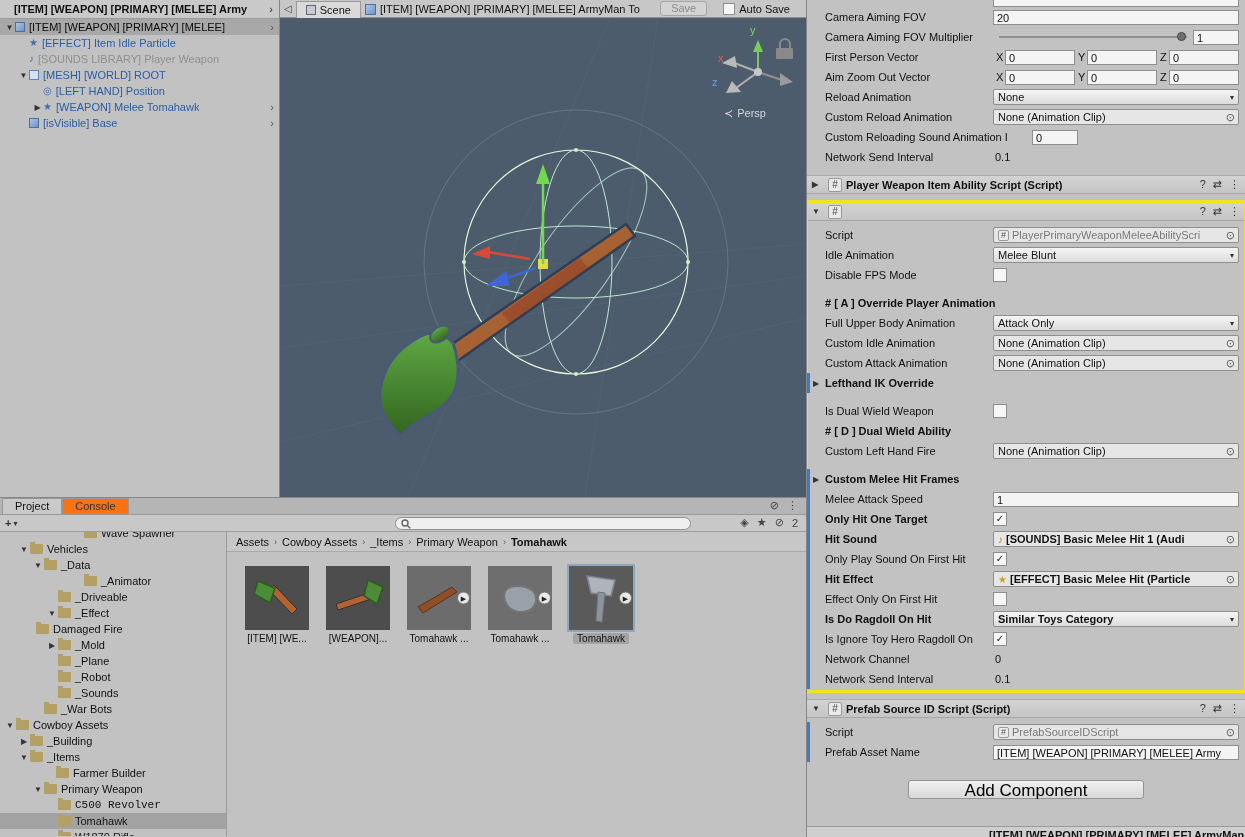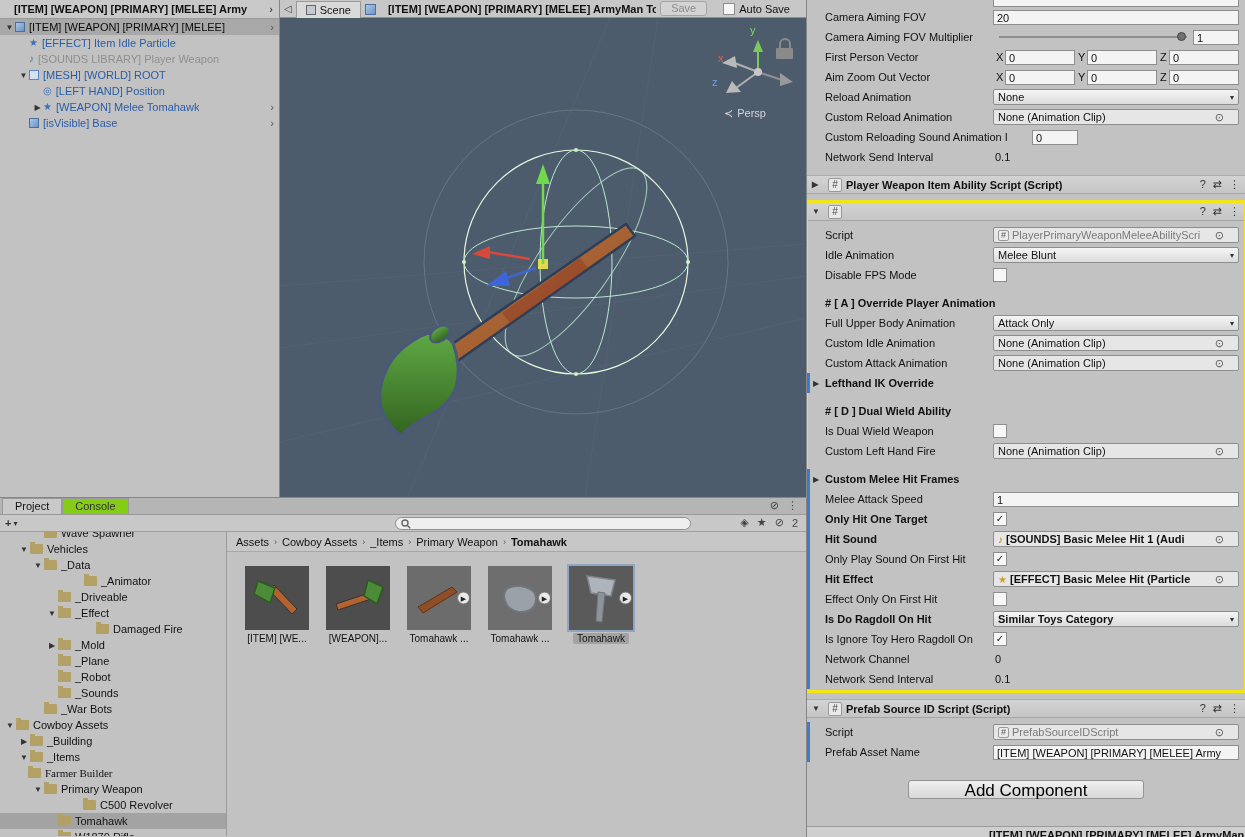--- a/index.html
+++ b/index.html
@@ -26,21 +26,21 @@
 
   
   #scene{left:280px;top:0;width:526px;height:497px;background:#4C5C6D}
   .scene-tabbar{height:18px;background:#C7C7C7;border-bottom:1px solid #8E8E8E;display:flex;align-items:center;
                 gap:4px;padding:0 4px}
   .back-ico{font-size:10px;color:#444;flex:none}
   .scene-tab{height:17px;margin-top:1px;background:#D9D9D9;border:1px solid #9A9A9A;border-bottom:none;
              display:flex;align-items:center;gap:4px;padding:0 9px;flex:none}
   .scene-ico{width:10px;height:10px;border:1px solid #666;background:#C2CBD4;flex:none}
   .cube-ico{width:11px;height:11px;background:linear-gradient(135deg,#A9C7E9,#6E93C4);border:1px solid #4E6E9E;flex:none}
-  .scene-title{font-weight:bold;display:flex;align-items:flex-end;gap:12px;flex:1;min-width:0;overflow:hidden;white-space:nowrap}
+  .scene-title{font-weight:normal;display:flex;align-items:flex-end;gap:4px;flex:1;min-width:0;overflow:hidden;white-space:nowrap}
   .save-btn{flex:none;height:15px;padding:0 10px;background:#D3D3D3;border:1px solid #A5A5A5;border-radius:3px;
             color:#8A8A8A;font-size:11px;line-height:13px}
   .autosave{flex:none;display:flex;align-items:center;gap:4px;margin:0 12px}
   .scene-canvas{position:absolute;left:0;top:18px;right:0;bottom:0;overflow:hidden}
   .scene-canvas svg{position:absolute;left:0;top:0}
   .ov{position:absolute;font-size:11px}
   .ax-x{color:#E06050;left:438px;top:34px}
   .ax-y{color:#7BD95C;left:470px;top:6px}
   .ax-z{color:#6F9FE8;left:432px;top:58px}
   .persp{left:444px;top:89px;color:#D5D5D5;display:flex;gap:4px}
@@ -56,21 +56,21 @@
   .ival{flex:1;display:flex;align-items:center;min-width:0}
   .ifield{flex:1;height:15px;background:#F4F4F4;border:1px solid #8E8E8E;padding:0 3px;line-height:14px;
           overflow:hidden;white-space:nowrap;min-width:0}
   .ifield.narrow{flex:none;width:46px}
   .vlab{flex:none;width:9px;margin-left:3px}
   .idrop{flex:1;height:16px;background:linear-gradient(#F5F5F5,#DCDCDC);border:1px solid #8E8E8E;border-radius:2px;
          display:flex;align-items:center;padding:0 4px;overflow:hidden;white-space:nowrap;min-width:0}
   .dtext{flex:1;overflow:hidden}
   .dcaret{flex:none;font-size:8px;color:#333;margin-left:3px}
   .iobj{flex:1;height:16px;background:#E6E6E6;border:1px solid #8E8E8E;border-radius:2px;display:flex;
-        align-items:center;padding:0 14px 0 4px;overflow:hidden;white-space:nowrap;min-width:0}
+        align-items:center;padding:0 3px 0 4px;overflow:hidden;white-space:nowrap;min-width:0}
   .otext{flex:1;overflow:hidden}
   .iobj.disabled .otext{color:#7A7A7A}
   .odot{flex:none;color:#555;margin-left:2px}
   .oicon{flex:none;margin-right:3px;font-size:10px}
   .oicon.audio{color:#C77B00}
   .oicon.particle{color:#C9A227}
   .oicon.script{width:11px;height:11px;background:#ECECEC;border:1px solid #999;border-radius:2px;
                 font-size:9px;line-height:9px;text-align:center;color:#555}
   .icheck{width:14px;height:14px;background:#F6F6F6;border:1px solid #8E8E8E;font-size:10px;line-height:12px;
           text-align:center;color:#222;flex:none}
@@ -94,21 +94,21 @@
   .addc{height:64px;display:flex;align-items:flex-start;justify-content:center;padding-top:16px}
   .addc-btn{width:236px;height:19px;background:linear-gradient(#F0F0F0,#D8D8D8);border:1px solid #949494;
             border-radius:3px;font-family:inherit;font-size:17px}
   .insp-bottom-bar{position:absolute;left:0;right:0;bottom:0;height:11px;background:#CFCFCF;border-top:1px solid #9A9A9A;
                    display:flex;gap:6px;padding-left:182px;font-weight:bold;overflow:hidden;line-height:16px;white-space:nowrap}
 
   
   #project{left:0;top:497px;width:806px;height:340px;background:#C2C2C2;border-top:1px solid #868686}
   .proj-tabs{height:17px;background:#B5B5B5;display:flex;align-items:flex-end;border-bottom:1px solid #999;padding-left:2px}
   .ptab{height:16px;padding:0 12px;line-height:15px;border:1px solid #999;border-bottom:none;background:#C9C9C9}
-  .ptab.inactive{background:#84cc16;color:#333}
+  .ptab.inactive{background:#f97316;color:#333}
   .ptabs-right{margin-left:auto;display:flex;gap:8px;align-items:center;padding:0 8px 2px 0;color:#444}
   .proj-toolbar{height:17px;background:#C8C8C8;border-bottom:1px solid #9E9E9E;position:relative;display:flex;align-items:center}
   .create-group{display:flex;align-items:center;gap:2px;padding-left:5px;color:#333}
   .searchbox{position:absolute;left:395px;top:2px;width:296px;height:13px;background:#EFEFEF;border:1px solid #909090;
              border-radius:7px;display:flex;align-items:center;padding:0 5px;gap:3px}
   .searchbox input{border:none;background:transparent;outline:none;flex:1;font-family:inherit;font-size:10px;height:11px}
   .tool-icons{position:absolute;right:8px;top:1px;display:flex;gap:8px;align-items:center;color:#444}
   .proj-body{display:flex;height:calc(100% - 35px)}
   .ptree{width:227px;flex:none;border-right:1px solid #9A9A9A;overflow:hidden}
   .ptree-in{margin-top:-7px}
@@ -424,27 +424,27 @@
                 <span class="odot">⊙</span>
               </div>
             </div>
           </div>
           <div class="irow override" style="padding-left: 6px;">
             <span class="iarrow">▶</span>
             <span class="ilabel bold">Lefthand IK Override</span>
           </div>
           <div class="ispacer"></div>
           <div class="irow">
+            <span class="ilabel">Is Dual Wield Weapon</span>
+            <div class="ival">
+              <div class="icheck"></div>
+            </div>
+          </div>
+          <div class="irow">
             <span class="sec-label"># [ D ] Dual Wield Ability</span>
-          </div>
-          <div class="irow">
-            <span class="ilabel">Is Dual Wield Weapon</span>
-            <div class="ival">
-              <div class="icheck"></div>
-            </div>
           </div>
           <div class="irow">
             <span class="ilabel">Custom Left Hand Fire</span>
             <div class="ival">
               <div class="iobj">
                 <span class="otext">None (Animation Clip)</span>
                 <span class="odot">⊙</span>
               </div>
             </div>
           </div>
@@ -590,21 +590,21 @@
     <div class="tool-icons">
       <span>◈</span>
       <span>★</span>
       <span>⊘</span>
       <span>2</span>
     </div>
   </div>
   <div class="proj-body">
     <div class="ptree">
         <div class="ptree-in" id="proj-tree">
-          <div class="prow" style="padding-left: 32px;">
+          <div class="prow" style="padding-left: 72px;">
             <span class="parrow"></span>
             <span class="folder-icon"></span>
             <span>Wave Spawner</span>
           </div>
           <div class="prow" style="padding-left: 18px;">
             <span class="parrow">▼</span>
             <span class="folder-icon"></span>
             <span>Vehicles</span>
           </div>
           <div class="prow" style="padding-left: 32px;">
@@ -620,21 +620,21 @@
           <div class="prow" style="padding-left: 46px;">
             <span class="parrow"></span>
             <span class="folder-icon"></span>
             <span>_Driveable</span>
           </div>
           <div class="prow" style="padding-left: 46px;">
             <span class="parrow">▼</span>
             <span class="folder-icon"></span>
             <span>_Effect</span>
           </div>
-          <div class="prow" style="padding-left: 84px;">
+          <div class="prow" style="padding-left: 24px;">
             <span class="parrow"></span>
             <span class="folder-icon"></span>
             <span>Damaged Fire</span>
           </div>
           <div class="prow" style="padding-left: 46px;">
             <span class="parrow">▶</span>
             <span class="folder-icon"></span>
             <span>_Mold</span>
           </div>
           <div class="prow" style="padding-left: 46px;">
@@ -665,31 +665,31 @@
           <div class="prow" style="padding-left: 18px;">
             <span class="parrow">▶</span>
             <span class="folder-icon"></span>
             <span>_Building</span>
           </div>
           <div class="prow" style="padding-left: 18px;">
             <span class="parrow">▼</span>
             <span class="folder-icon"></span>
             <span>_Items</span>
           </div>
-          <div class="prow" style="padding-left: 16px; font-family: Liberation Serif, serif;">
+          <div class="prow" style="padding-left: 44px;">
             <span class="parrow"></span>
             <span class="folder-icon"></span>
             <span>Farmer Builder</span>
           </div>
           <div class="prow" style="padding-left: 32px;">
             <span class="parrow">▼</span>
             <span class="folder-icon"></span>
             <span>Primary Weapon</span>
           </div>
-          <div class="prow" style="padding-left: 71px;">
+          <div class="prow" style="padding-left: 46px; font-family: Liberation Mono, monospace;">
             <span class="parrow"></span>
             <span class="folder-icon"></span>
             <span>C500 Revolver</span>
           </div>
           <div class="prow sel" style="padding-left: 46px;">
             <span class="parrow"></span>
             <span class="folder-icon"></span>
             <span>Tomahawk</span>
           </div>
           <div class="prow" style="padding-left: 46px;">

